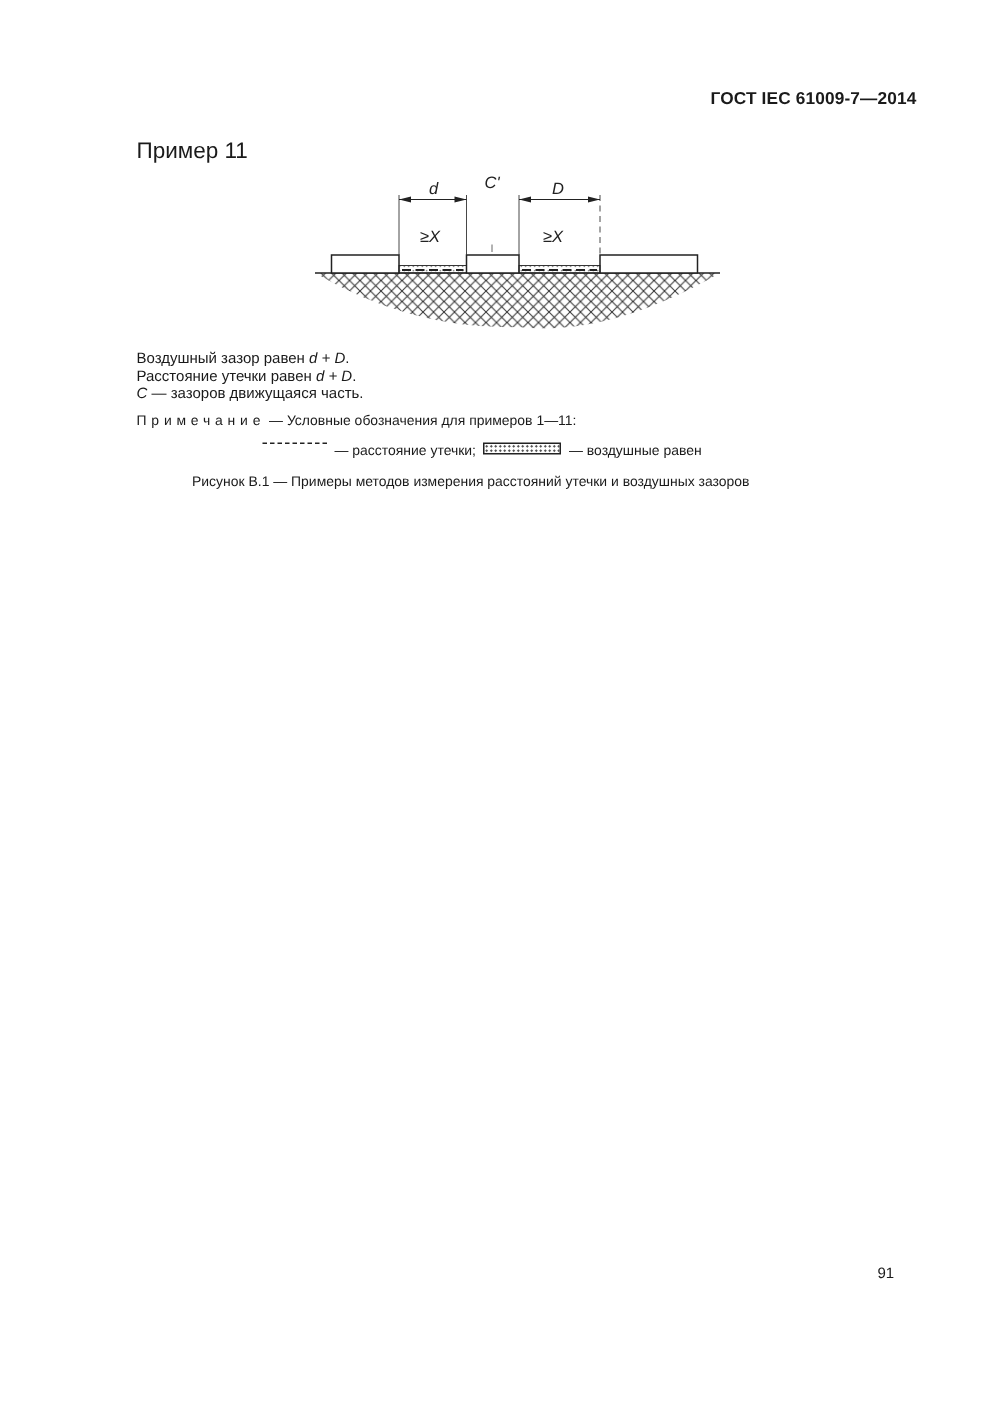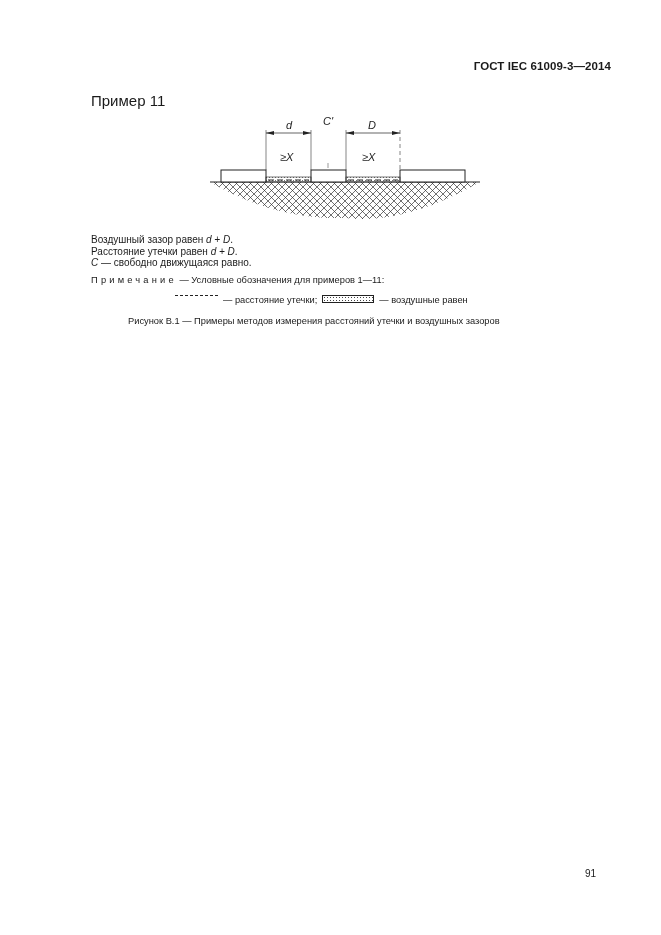--- a/index.html
+++ b/index.html
@@ -12,26 +12,26 @@
   .figtxt { font-family: "Liberation Sans", sans-serif; font-style: italic; font-size: 11px; fill: #222; }
   .notes { position: absolute; left: 91px; top: 234px; font-size: 10px; line-height: 11.6px; }
   .notes i { font-style: italic; }
   .note-line { position: absolute; left: 91px; top: 275px; font-size: 9.3px; }
   .spaced { letter-spacing: 3.2px; }
   .legend { position: absolute; left: 175px; top: 295px; font-size: 9.3px; display: flex; align-items: flex-start; }
   .legend .dashes { display: inline-block; width: 43px; height: 0; border-top: 1.4px dashed #222; margin-right: 5px; }
   .legend .hatch-box { display: inline-block; width: 50px; height: 6px; border: 1px solid #222; margin: 0 5px;
        background-image: radial-gradient(#444 0.6px, transparent 0.8px); background-size: 3px 3px; }
   .caption { position: absolute; left: 128px; top: 316px; font-size: 9.3px; }
-  .page-number { position: absolute; left: 585px; top: 844px; font-size: 10px; margin-top: 24px; }
+  .page-number { position: absolute; left: 585px; top: 844px; font-size: 10px; }
 </style>
 </head>
 <body>
 
-<div class="header">ГОСТ IEC 61009-3—2014</div>
+<div class="header">ГОСТ IEC 61009-7—2014</div>
 
 <div class="example-label">Пример 11</div>
 
 <div class="figure">
   <svg width="280" height="115" viewBox="0 0 280 115" xmlns="http://www.w3.org/2000/svg">
     <defs>
       <pattern id="xhatch" width="7" height="7" patternUnits="userSpaceOnUse">
         <path d="M0,0 L7,7 M7,0 L0,7" stroke="#333" stroke-width="0.7"></path>
       </pattern>
       <pattern id="dots" width="3" height="3" patternUnits="userSpaceOnUse">
@@ -79,21 +79,21 @@
 </div>
 
 <div class="notes">
   <div>
     <span>Воздушный зазор равен </span><i>d + D</i><span>.</span>
   </div>
   <div>
     <span>Расстояние утечки равен </span><i>d + D</i><span>.</span>
   </div>
   <div>
-    <i>C</i><span> — свободно движущаяся равно.</span>
+    <i>C</i><span> — зазоров движущаяся часть.</span>
   </div>
 </div>
 
 <div class="note-line">
   <span class="spaced">Примечание</span><span> — Условные обозначения для примеров 1—11:</span>
 </div>
 
 <div class="legend">
   <span class="dashes"></span>
   <span> — расстояние утечки;</span>

